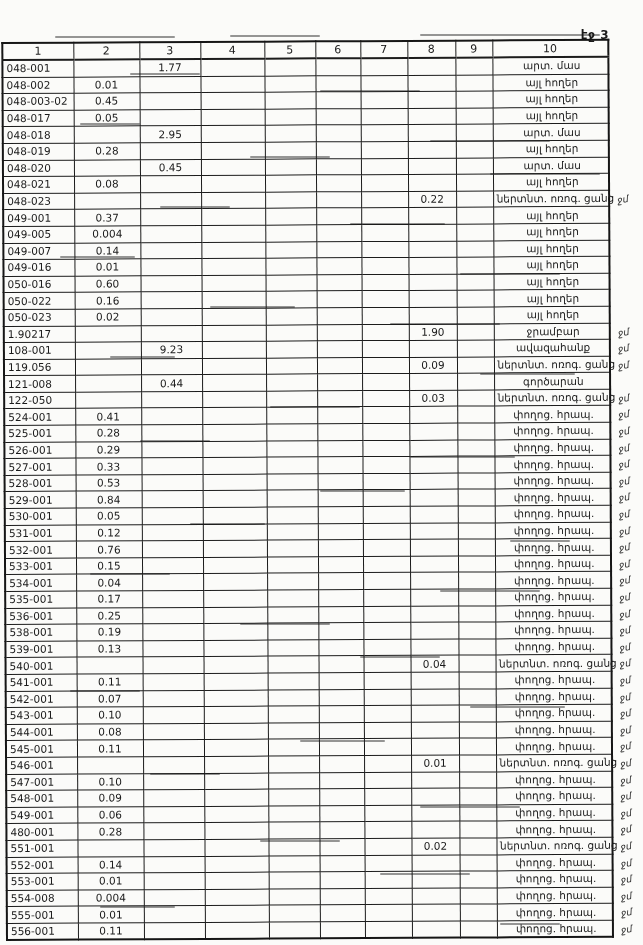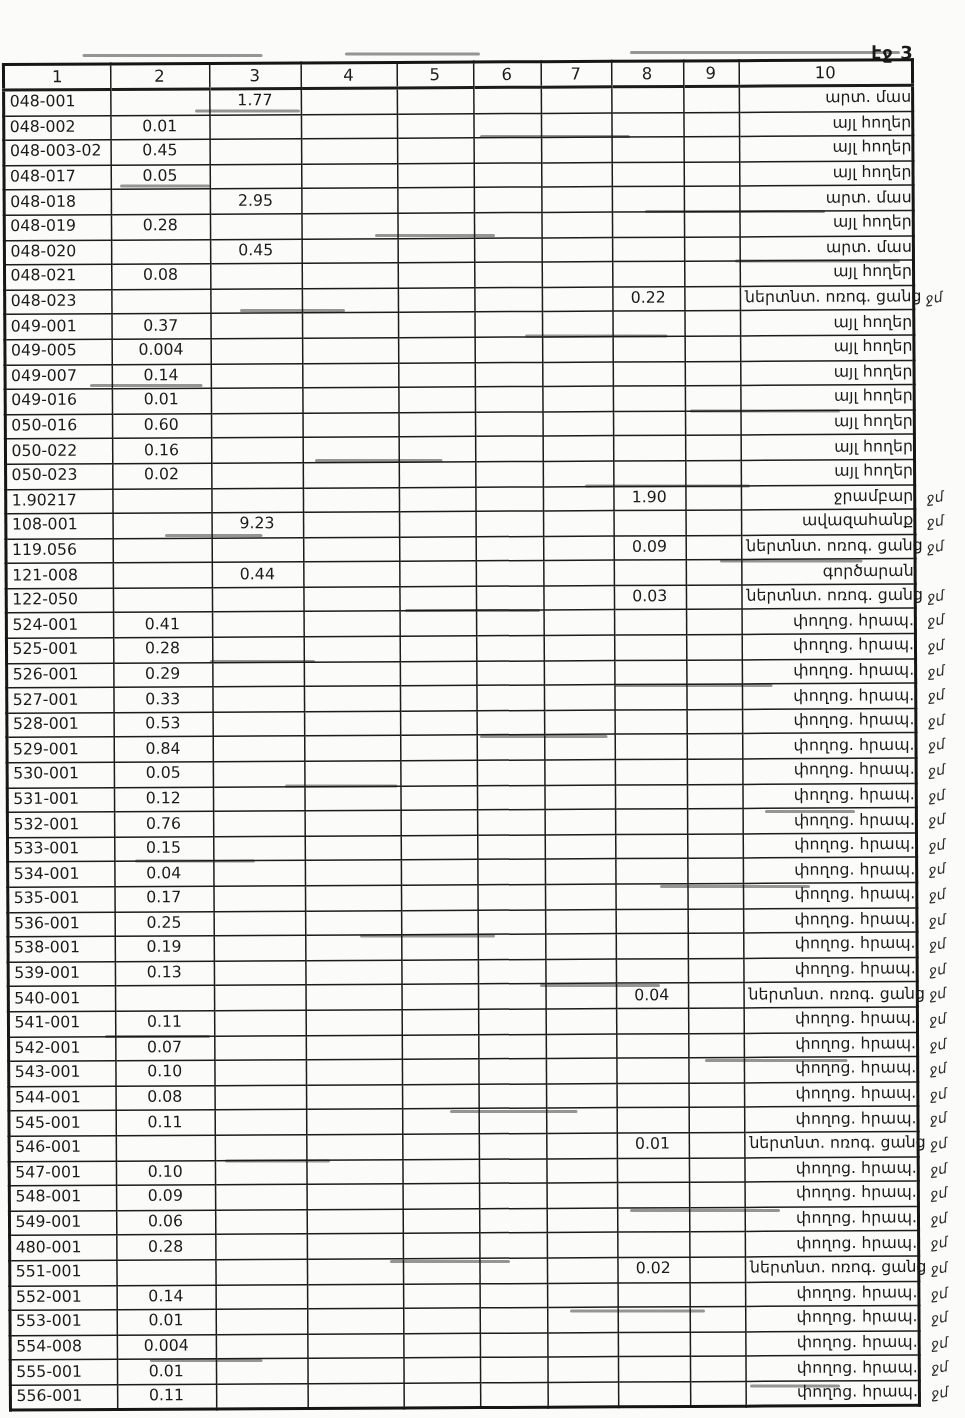--- a/index.html
+++ b/index.html
@@ -57,21 +57,21 @@
     font-size: 11px;
     font-weight: 500;
     border-bottom-width: 2px;
     height: 14px;
   }
   table.doc-table td.c1 {
     text-align: left;
     padding-left: 3px;
   }
   table.doc-table td.c10 {
-    text-align: right;
+    text-align: center;
     padding-left: 3px;
     position: relative;
     overflow: visible;
   }
   .margin-note {
     position: absolute;
     left: 100%;
     margin-left: 9px;
     top: 1px;
     font-size: 9.5px;

